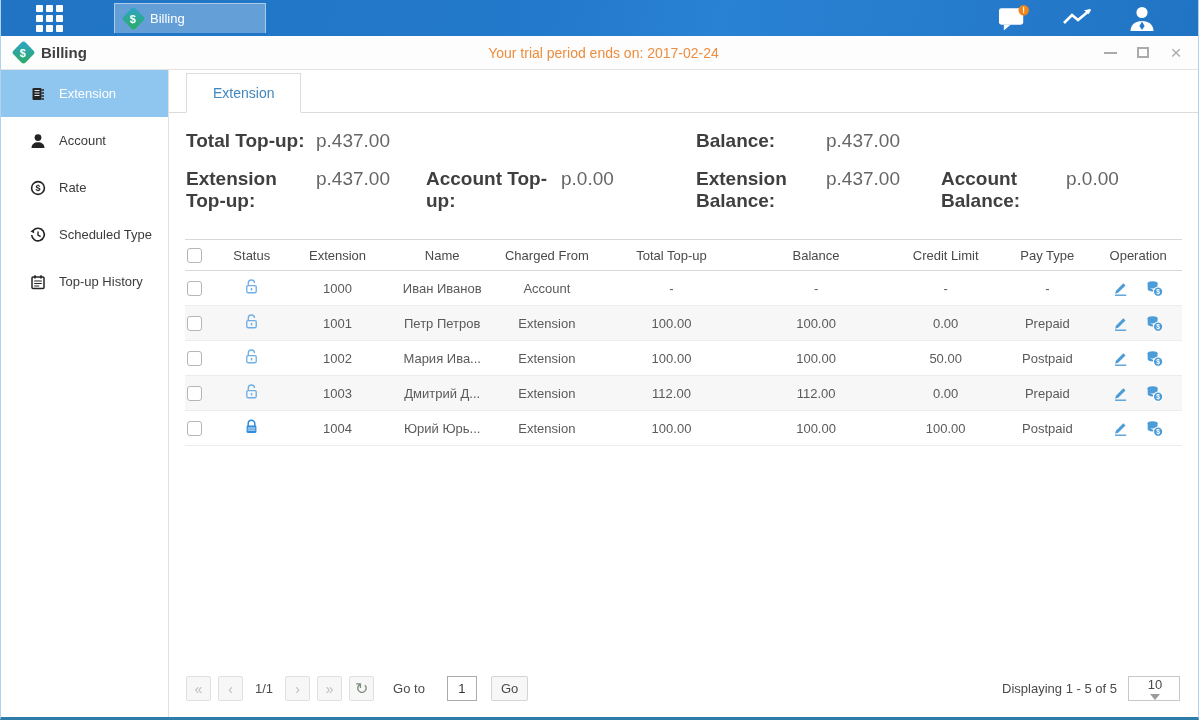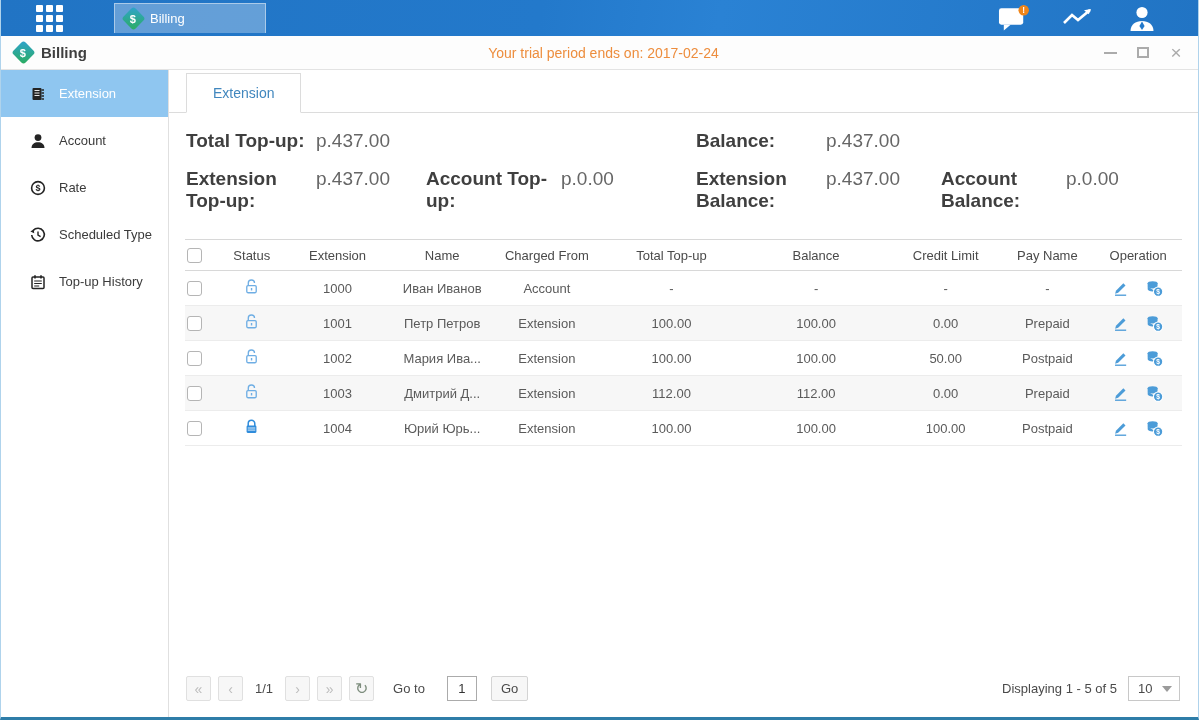--- a/index.html
+++ b/index.html
@@ -91,21 +91,21 @@
   .pg-btn { width:25px; height:25px; background:#F7F7F7; border:1px solid #E0E0E0; color:#BDBDBD;
             display:flex; align-items:center; justify-content:center; font-size:14px; cursor:pointer; border-radius:2px; }
   .pg-btn.refresh { color:#7D8D7D; font-size:16px; }
   .pg-label { padding:0 5px; color:#4A4A4A; }
   .goto-label { margin:0 15px 0 12px; }
   .goto-input { width:30px; height:25px; border:1px solid #ABABAB; text-align:center; font-size:13px; font-family:inherit; color:#333; }
   .go-btn { height:25px; padding:0 9px; background:#F7F7F7; border:1px solid #D4D4D4; font-size:13px; font-family:inherit;
             color:#4A4A4A; margin-left:7px; cursor:pointer; border-radius:2px; }
   .pg-right { display:flex; align-items:center; gap:11px; }
   .page-size { width:52px; height:25px; border:1px solid #C8C8C8; display:flex; align-items:center; justify-content:space-between;
-               padding:0 7px 0 9px; cursor:pointer; background:#fff; color:#4A4A4A; }
+               padding:0 7px 0 9px; cursor:pointer; background:#fff; color:#4A4A4A;flex-direction:column; }
   .page-size .tri { width:0; height:0; border-left:5px solid transparent; border-right:5px solid transparent; border-top:6px solid #9B9B9B; }
 </style>
 </head>
 <body>
 
 <div class="window">
 
   <div class="topbar">
     <div class="grid-icon">
       <i></i>
@@ -239,21 +239,21 @@
             <div class="cell col-check">
                 <span class="checkbox"></span>
               </div>
             <div class="cell col-status">Status</div>
             <div class="cell col-ext">Extension</div>
             <div class="cell col-name">Name</div>
             <div class="cell col-charged">Charged From</div>
             <div class="cell col-topup">Total Top-up</div>
             <div class="cell col-bal">Balance</div>
             <div class="cell col-credit">Credit Limit</div>
-            <div class="cell col-pay">Pay Name</div>
+            <div class="cell col-pay">Pay Type</div>
             <div class="cell col-op">Operation</div>
           </div>
 
         <div class="trow">
             <div class="cell col-check">
                 <span class="checkbox"></span>
               </div>
             <div class="cell col-status status unlocked">
               <svg class="icon-unlocked" width="17" height="17" viewBox="0 0 18 18">
                 <path d="M5.6 8V5.4a3.3 3.3 0 0 1 6.6 0" fill="none" stroke="#6FAEE4" stroke-width="1.4"></path>

